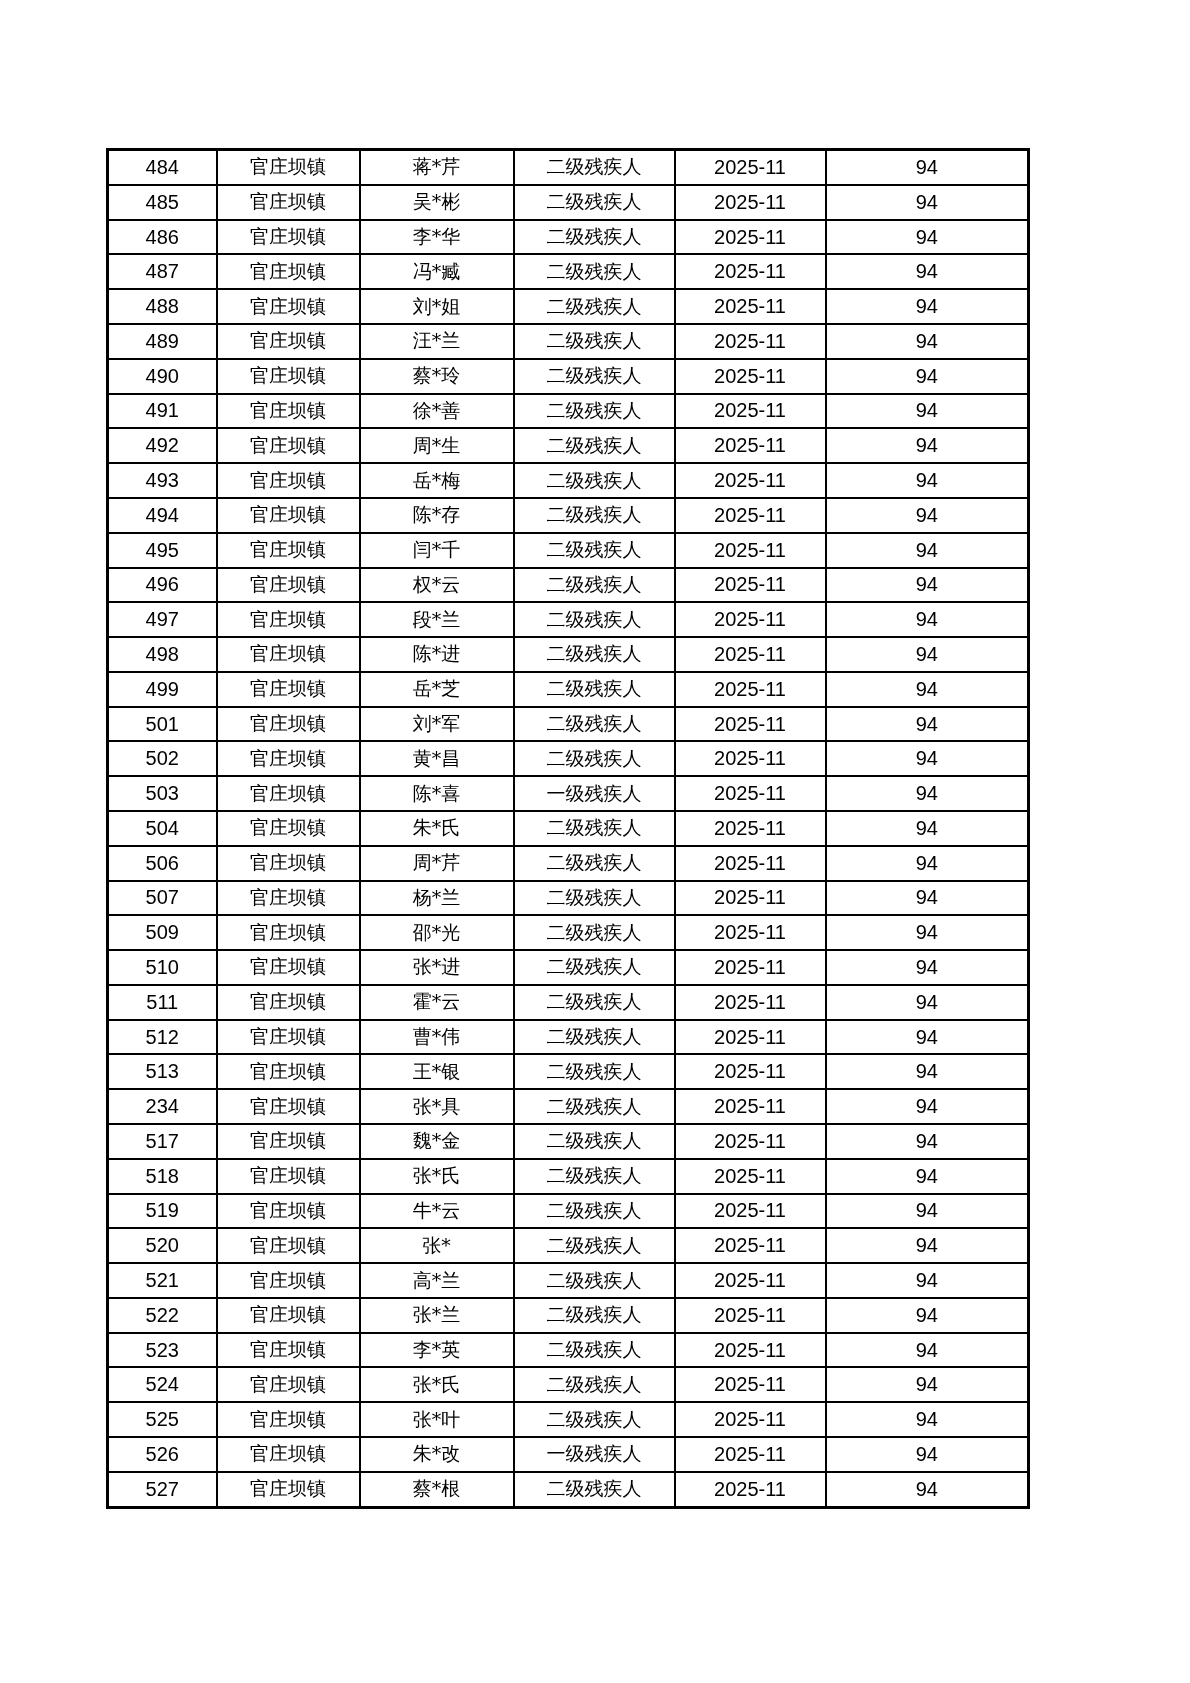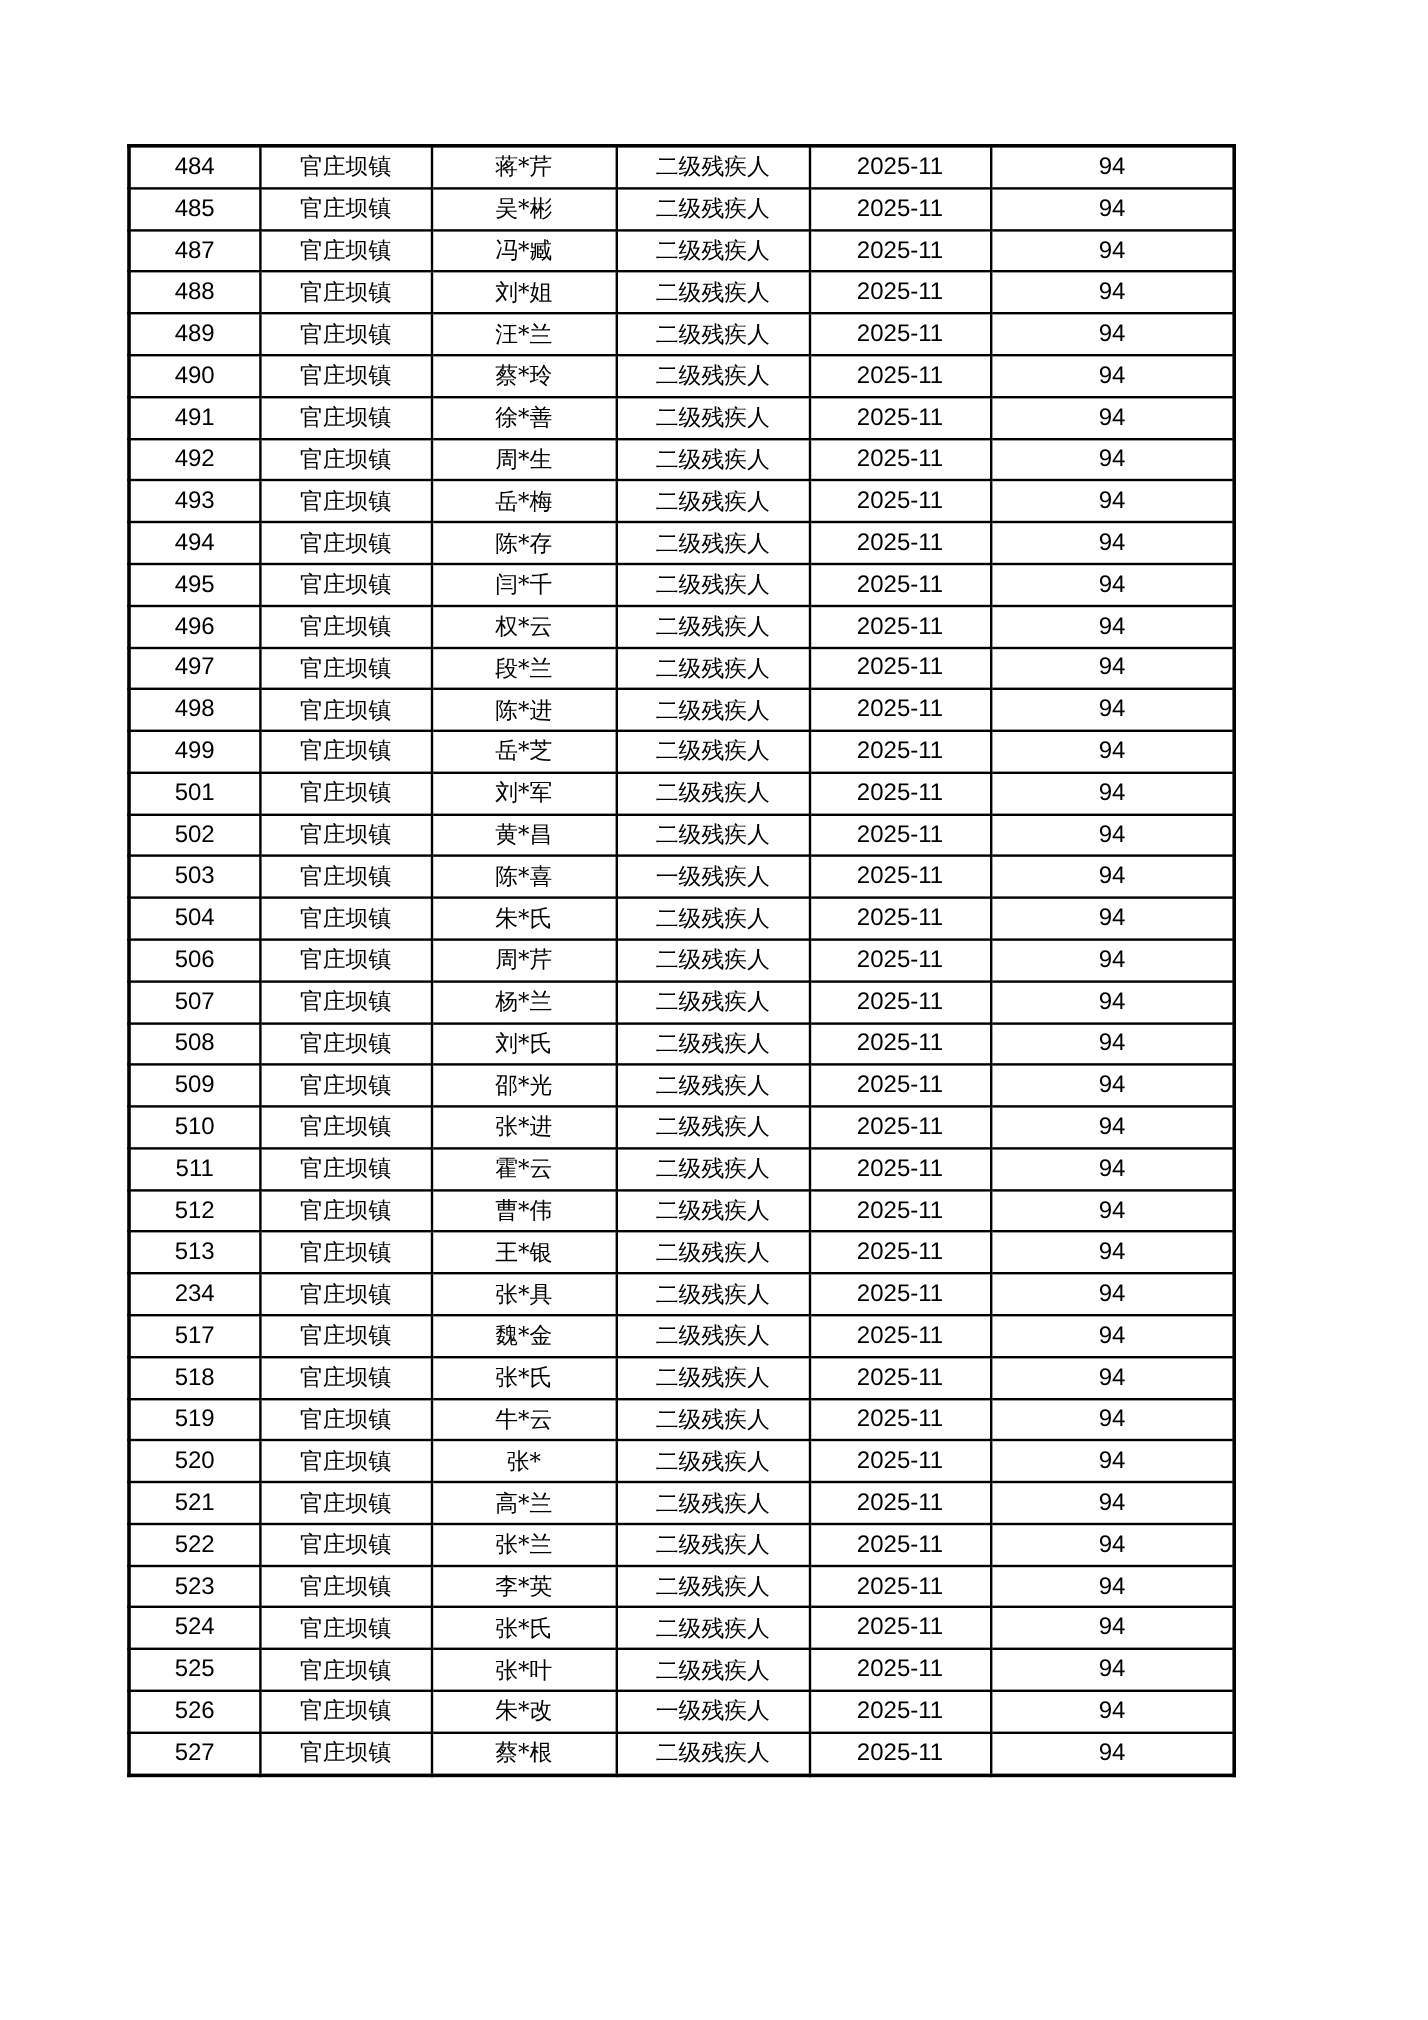--- a/index.html
+++ b/index.html
@@ -10,21 +10,21 @@
   .page {
     position: relative;
     width: 1190px;
     height: 1683px;
     background: #ffffff;
     overflow: hidden;
   }
   table.benefit-table {
     position: absolute;
     left: 106px;
-    top: 120px;
+    top: 148px;
     width: 921px;
     height: 1361px;
     border-collapse: collapse;
     table-layout: fixed;
     border: 3px solid #000000;
   }
   table.benefit-table td {
     border: 2px solid #000000;
     text-align: center;
     vertical-align: middle;
@@ -66,20 +66,28 @@
         </tr>
         <tr>
           <td class="num">485</td>
           <td class="zh">官庄坝镇</td>
           <td class="zh">吴*彬</td>
           <td class="zh">二级残疾人</td>
           <td class="num">2025-11</td>
           <td class="num">94</td>
         </tr>
         <tr>
+          <td class="num">486</td>
+          <td class="zh">官庄坝镇</td>
+          <td class="zh">李*华</td>
+          <td class="zh">二级残疾人</td>
+          <td class="num">2025-11</td>
+          <td class="num">94</td>
+        </tr>
+        <tr>
           <td class="num">487</td>
           <td class="zh">官庄坝镇</td>
           <td class="zh">冯*臧</td>
           <td class="zh">二级残疾人</td>
           <td class="num">2025-11</td>
           <td class="num">94</td>
         </tr>
         <tr>
           <td class="num">488</td>
           <td class="zh">官庄坝镇</td>
@@ -213,28 +221,20 @@
           <td class="zh">官庄坝镇</td>
           <td class="zh">周*芹</td>
           <td class="zh">二级残疾人</td>
           <td class="num">2025-11</td>
           <td class="num">94</td>
         </tr>
         <tr>
           <td class="num">507</td>
           <td class="zh">官庄坝镇</td>
           <td class="zh">杨*兰</td>
-          <td class="zh">二级残疾人</td>
-          <td class="num">2025-11</td>
-          <td class="num">94</td>
-        </tr>
-        <tr>
-          <td class="num">508</td>
-          <td class="zh">官庄坝镇</td>
-          <td class="zh">刘*氏</td>
           <td class="zh">二级残疾人</td>
           <td class="num">2025-11</td>
           <td class="num">94</td>
         </tr>
         <tr>
           <td class="num">509</td>
           <td class="zh">官庄坝镇</td>
           <td class="zh">邵*光</td>
           <td class="zh">二级残疾人</td>
           <td class="num">2025-11</td>

